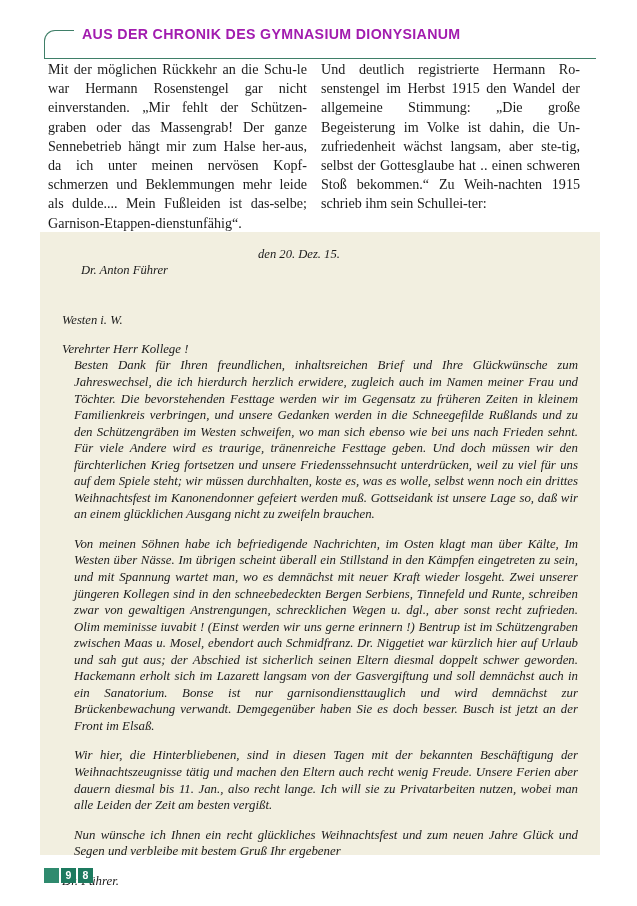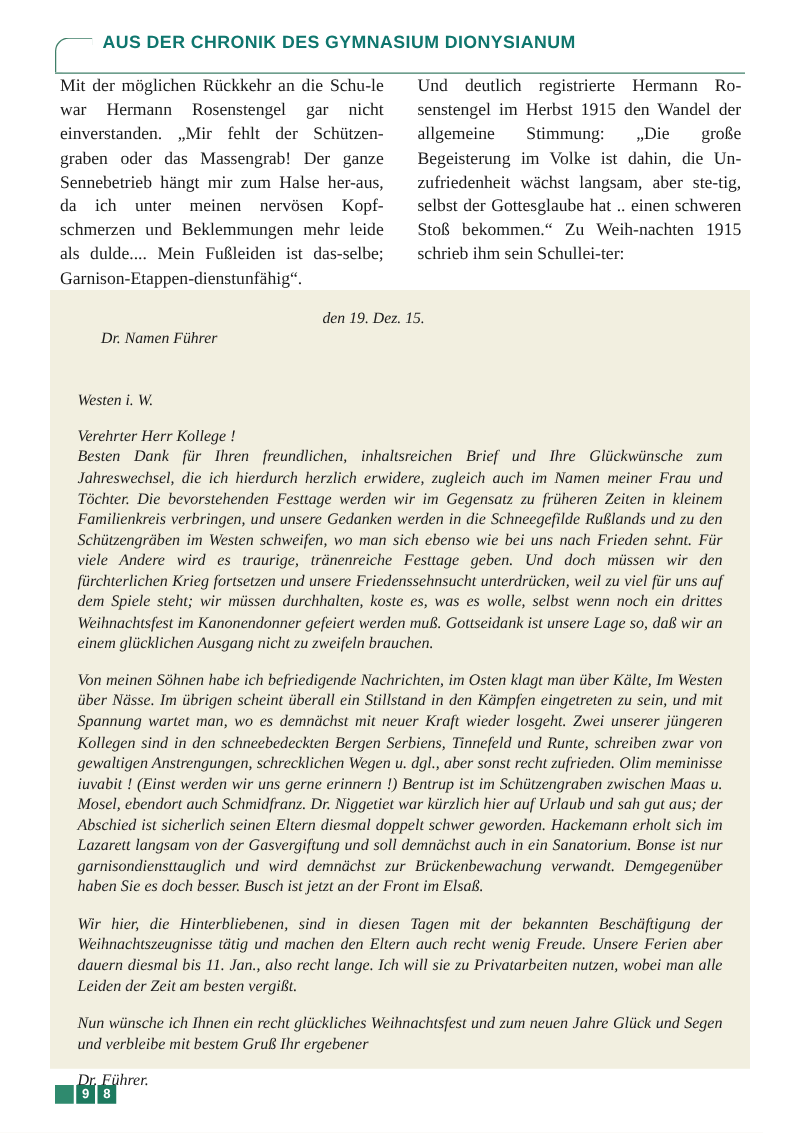--- a/index.html
+++ b/index.html
@@ -36,40 +36,40 @@
     box-sizing: border-box;
   }
   .header-title {
     position: absolute;
     left: 38px;
     top: 0px;
     font-family: "Liberation Sans", "DejaVu Sans", sans-serif;
     font-weight: bold;
     font-size: 14.2px;
     letter-spacing: 0.35px;
-    color: #0f766e;
+    color: #a21caf;
     white-space: nowrap;
   }
   .header-rule {
     position: absolute;
     left: 0;
     top: 32px;
     width: 552px;
     height: 1.4px;
     background: #3f7f68;
   }
 
   
   .columns {
     position: absolute;
     left: 48px;
     top: 60px;
     width: 545px;
     display: flex;
-    gap: 27px;
+    gap: 14px;
   }
   .col {
     width: 259px;
     font-size: 14.1px;
     line-height: 19.2px;
     text-align: justify;
     hyphens: manual;
   }
   .col p { margin: 0; }
 
@@ -102,21 +102,21 @@
     font-style: italic;
     font-size: 12.8px;
     line-height: 16.4px;
     margin-bottom: 0;
   }
   .letter-para {
     font-style: italic;
     font-size: 12.85px;
     line-height: 16.55px;
     text-align: justify;
-    margin: 0 0 13px 0;
+    margin: 0 0 13px 12px;
     hyphens: manual;
   }
   .letter-para:last-child { margin-bottom: 0; }
   .signature {
     font-style: italic;
     font-size: 12.85px;
     line-height: 16.55px;
     margin: 0;
   }
 
@@ -156,22 +156,22 @@
   </div>
   <div class="col">
     <p>Und deutlich registrierte Hermann Ro-senstengel im Herbst 1915 den Wandel der allgemeine Stimmung: „Die große Begeisterung im Volke ist dahin, die Un-zufriedenheit wächst langsam, aber ste-tig, selbst der Gottesglaube hat .. einen schweren Stoß bekommen.“ Zu Weih-nachten 1915 schrieb ihm sein Schullei-ter:</p>
   </div>
 </div>
 
 <div class="letter-box">
 
   <div class="letter-head">
     <span class="line place-line">
-      <span>Dr. Namen Führer</span>
-      <span class="date">den 19. Dez. 15.</span>
+      <span>Dr. Anton Führer</span>
+      <span class="date">den 20. Dez. 15.</span>
     </span>
     <span class="line">Westen i. W.</span>
   </div>
 
   <div class="salutation">Verehrter Herr Kollege !</div>
 
   <p class="letter-para">Besten Dank für Ihren freundlichen, inhaltsreichen Brief und Ihre Glückwünsche zum Jahreswechsel, die ich hierdurch herzlich erwidere, zugleich auch im Namen meiner Frau und Töchter. Die bevorstehenden Festtage werden wir im Gegensatz zu früheren Zeiten in kleinem Familienkreis verbringen, und unsere Gedanken werden in die Schneegefilde Rußlands und zu den Schützengräben im Westen schweifen, wo man sich ebenso wie bei uns nach Frieden sehnt. Für viele Andere wird es traurige, tränenreiche Festtage geben. Und doch müssen wir den fürchterlichen Krieg fortsetzen und unsere Friedenssehnsucht unterdrücken, weil zu viel für uns auf dem Spiele steht; wir müssen durchhalten, koste es, was es wolle, selbst wenn noch ein drittes Weihnachtsfest im Kanonendonner  gefeiert werden muß. Gottseidank ist unsere Lage so, daß wir an einem glücklichen Ausgang nicht zu zweifeln brauchen.</p>
   <p class="letter-para">Von meinen Söhnen habe ich befriedigende Nachrichten, im Osten klagt man über Kälte, Im Westen über Nässe. Im übrigen scheint überall ein Stillstand in den Kämpfen eingetreten zu sein, und mit Spannung wartet man, wo es demnächst mit neuer Kraft wieder losgeht. Zwei unserer jüngeren Kollegen sind in den schneebedeckten Bergen Serbiens, Tinnefeld und Runte, schreiben zwar von gewaltigen Anstrengungen, schrecklichen Wegen u. dgl., aber sonst recht zufrieden. Olim meminisse iuvabit ! (Einst werden wir uns gerne erinnern !) Bentrup ist im Schützengraben zwischen Maas u. Mosel, ebendort auch Schmidfranz. Dr. Niggetiet war kürzlich hier auf Urlaub und sah gut aus; der Abschied ist sicherlich seinen Eltern diesmal doppelt schwer geworden. Hackemann erholt sich im Lazarett langsam von der Gasvergiftung und soll demnächst auch in ein Sanatorium. Bonse ist nur garnisondiensttauglich und wird demnächst zur Brückenbewachung verwandt. Demgegenüber haben Sie es doch besser. Busch ist jetzt an der Front im Elsaß.</p>
   <p class="letter-para">Wir hier, die Hinterbliebenen, sind in diesen Tagen mit der bekannten Beschäftigung der Weihnachtszeugnisse tätig und machen den Eltern auch recht wenig Freude. Unsere Ferien aber dauern diesmal bis 11. Jan., also recht lange. Ich will sie zu Privatarbeiten nutzen, wobei man alle Leiden der Zeit am besten vergißt.</p>
   <p class="letter-para">Nun wünsche ich Ihnen ein recht glückliches Weihnachtsfest und zum neuen Jahre Glück und Segen und verbleibe mit bestem Gruß  Ihr ergebener</p>

